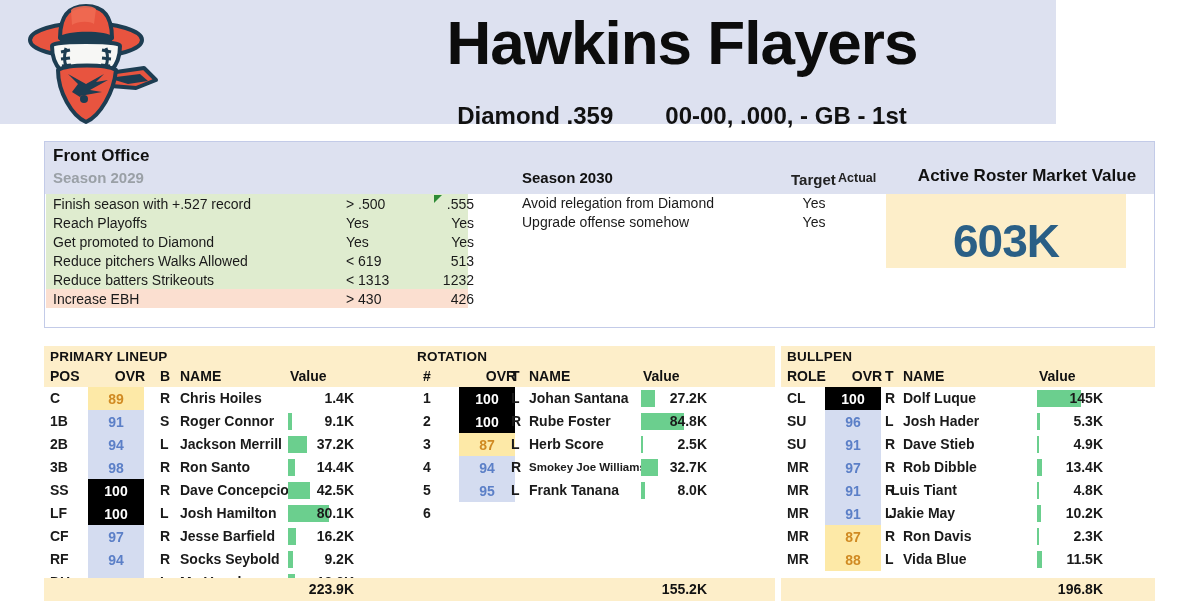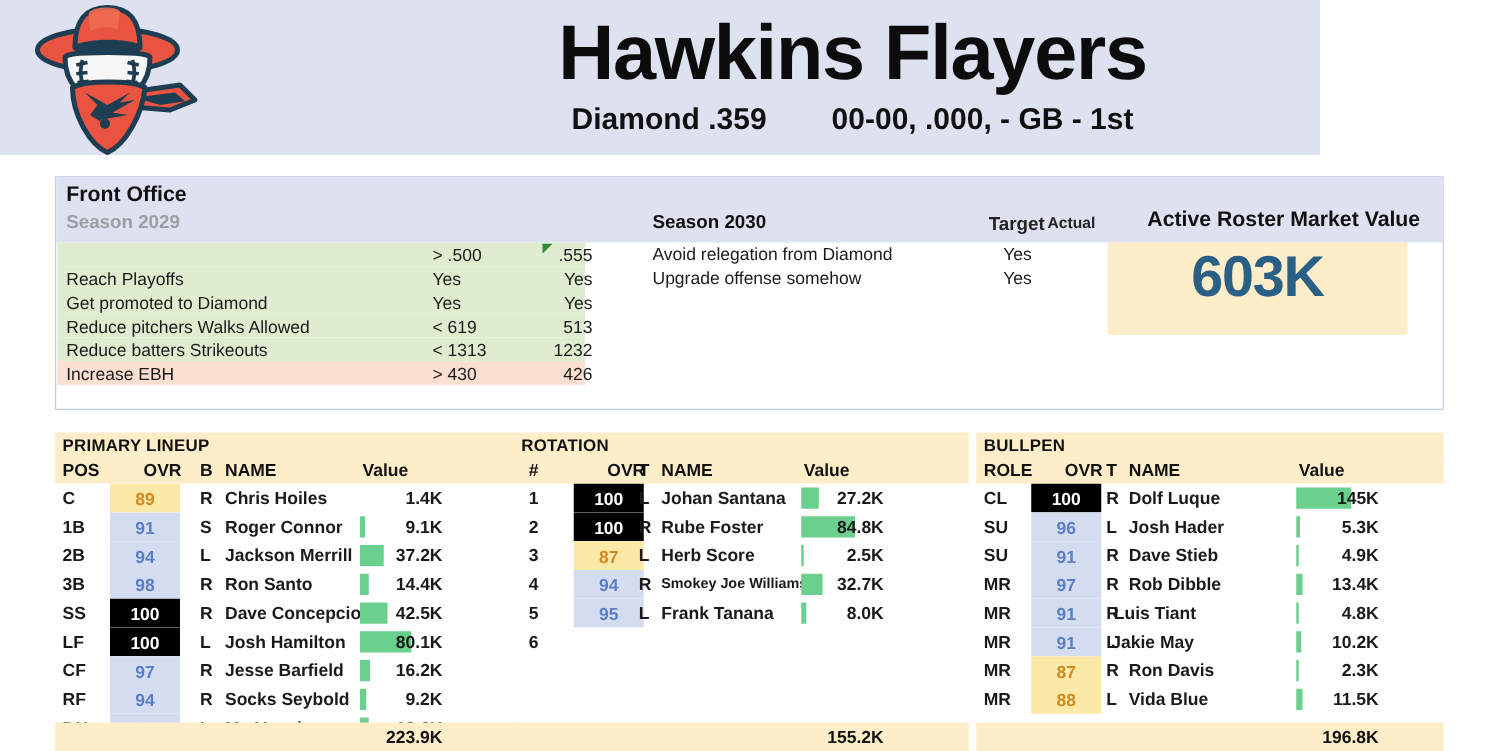--- a/index.html
+++ b/index.html
@@ -26,21 +26,21 @@
     position:absolute;left:164px;top:0;width:1036px;height:124px;
     display:flex;flex-direction:column;align-items:center;justify-content:flex-start;
   }
   .team-title{
     font-size:62px;font-weight:bold;line-height:1;
     letter-spacing:-1px;margin-top:12px;color:#0c0c0c;
     font-family:"Liberation Sans", sans-serif;
     white-space:nowrap;
   }
   .subtitle-row{
-    margin-top:8px;display:flex;gap:52px;align-items:baseline;
+    margin-top:28px;display:flex;gap:52px;align-items:baseline;
     font-size:24px;font-weight:bold;color:#111;white-space:nowrap;
   }
 
   
   .fo-panel{
     position:absolute;left:44px;top:141px;width:1111px;height:187px;
     border:1px solid #c3cbe8;background:#ffffff;box-sizing:border-box;
   }
   .fo-bluebar{
     position:absolute;left:0;top:0;width:1109px;height:52px;background:#dde1f0;
@@ -81,21 +81,21 @@
 
   
   .goals-right{position:absolute;left:477px;top:52px;width:380px;}
   .goal-row2{height:19px;position:relative;font-size:14px;color:#1a1a1a;}
   .goal-row2 .g-label{position:absolute;left:0;top:1px;}
   .goal-row2 .g-target{position:absolute;left:269px;width:46px;text-align:center;top:1px;}
   .goal-row2 .g-actual{position:absolute;left:316px;width:46px;text-align:center;top:1px;}
 
   .mv-box{
     position:absolute;left:841px;top:52px;width:240px;height:74px;
-    background:#fdeec9;display:flex;align-items:flex-start;justify-content:center;
+    background:#fdeec9;display:flex;align-items:flex-end;justify-content:center;
   }
   .mv-value{font-size:46px;font-weight:bold;color:#2a5f86;letter-spacing:-1px;}
 
   
   .roster{
     position:absolute;left:0;top:346px;width:1200px;height:255px;
   }
   .col{position:absolute;top:0;}
   .col-lineup{left:44px;width:370px;}
   .col-rot{left:411px;width:364px;}
@@ -184,20 +184,21 @@
   <div class="fo-bluebar"></div>
   <div class="fo-title">Front Office</div>
   <div class="fo-season-left">Season 2029</div>
   <div class="fo-season-right">Season 2030</div>
   <div class="fo-th-target">Target</div>
   <div class="fo-th-actual">Actual</div>
   <div class="fo-mv-title">Active Roster Market Value</div>
 
   <div class="goals-left">
       <div class="goal-row ok">
+        <span class="goal-label">Finish season with +.527 record</span>
         <span class="goal-target">&gt; .500</span>
         <span class="tri"></span>
         <span class="goal-actual">.555</span>
       </div>
       <div class="goal-row ok">
         <span class="goal-label">Reach Playoffs</span>
         <span class="goal-target">Yes</span>
         <span class="goal-actual">Yes</span>
       </div>
       <div class="goal-row ok">

